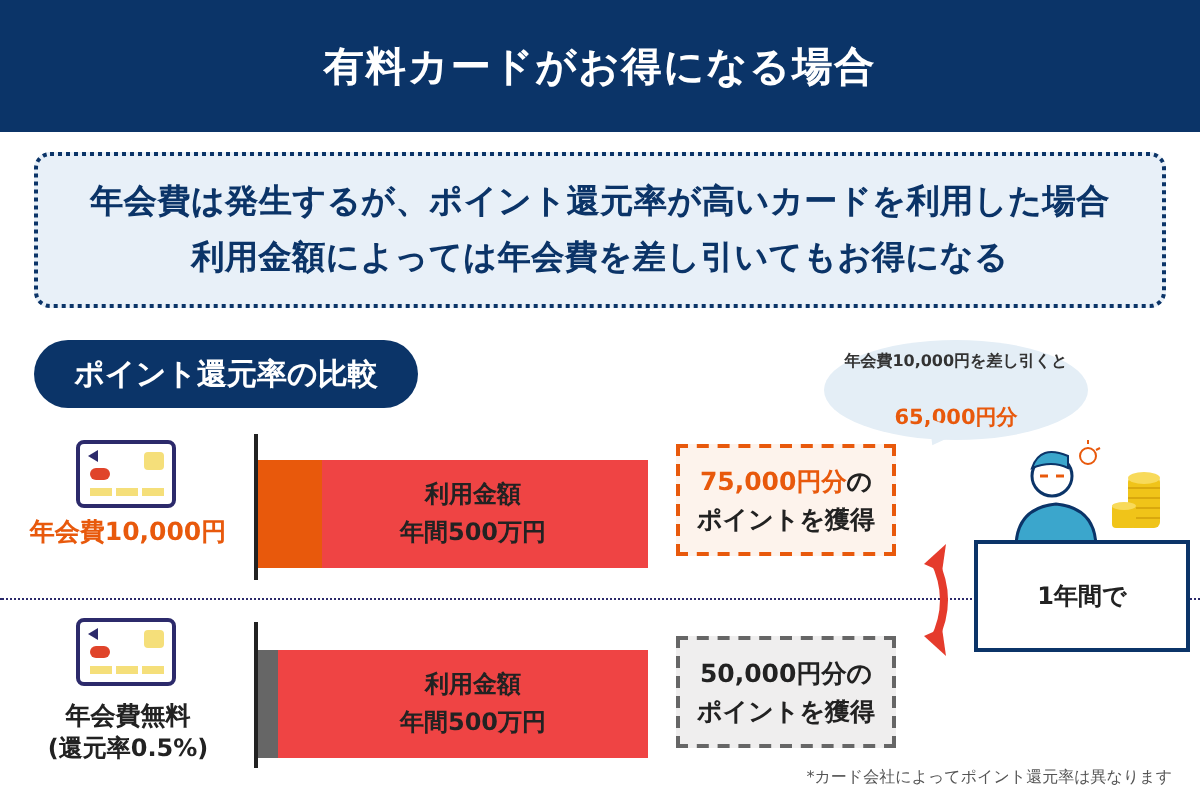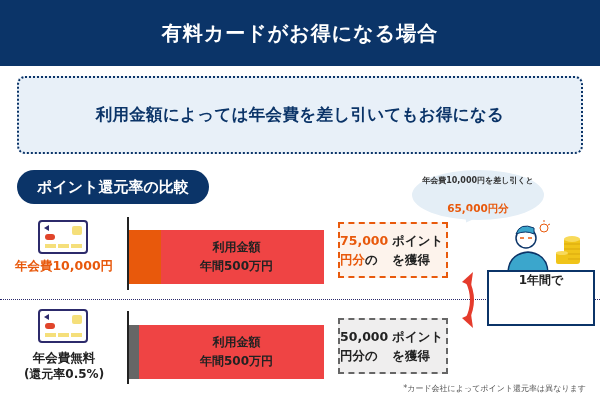--- a/index.html
+++ b/index.html
@@ -57,55 +57,56 @@
 
   .bar-track {
     position: absolute; height: 54px; background: #ef4444;
     display: flex; align-items: center; justify-content: center;
   }
   .bar-fill { position: absolute; left: 0; top: 0; height: 100%; }
   .bar-text { position: relative; text-align: center; font-size: 12px; font-weight: bold; line-height: 19px; color: #222; padding-left: 20px; }
 
   .result-box {
     position: absolute; width: 110px; height: 56px;
-    display: flex; flex-direction: row; align-items: center; justify-content: center;
+    display: flex; flex-direction: column; align-items: center; justify-content: center;
     font-size: 12.5px; font-weight: bold; line-height: 19px; color: #222;
   }
   .result-box.orange { border: 2px dashed #e8590c; background: #fdf3ec; }
   .result-box.gray { border: 2px dashed #666; background: #efeeee; }
   .result-box .amt-orange { color: #e8590c; }
 
   .divider {
     position: absolute; left: 0; top: 299px; width: 600px; height: 0;
     border-top: 1.5px dotted #2c2a6b;
   }
 
   .diff-box {
     position: absolute; left: 487px; top: 270px; width: 108px; height: 56px;
     background: #fff; border: 2px solid #0b3468;
-    display: flex; flex-direction: column; align-items: center; 
+    display: flex; flex-direction: column; align-items: center; justify-content: center;
     font-weight: bold; color: #222;
   }
   .diff-line1 { font-size: 12px; }
   .diff-line2 { font-size: 14px; margin-top: 2px; background: linear-gradient(transparent 62%, #fff36b 62%); padding: 0 2px; }
 
   .person { position: absolute; left: 500px; top: 218px; width: 56px; height: 56px; }
   .coins { position: absolute; left: 556px; top: 236px; width: 26px; height: 30px; }
   .arrow { position: absolute; left: 461px; top: 272px; width: 20px; height: 56px; }
 
   .footnote { position: absolute; right: 14px; top: 383px; font-size: 8px; color: #555; }
 </style>
 </head>
 <body>
 
 <div class="header">
   <span class="header-title">有料カードがお得になる場合</span>
 </div>
 
 <div class="summary-box">
+  <div class="summary-line">年会費は発生するが、ポイント還元率が高いカードを利用した場合</div>
   <div class="summary-line">利用金額によっては年会費を差し引いてもお得になる</div>
 </div>
 
 <div class="section-pill">
   <span>ポイント還元率の比較</span>
 </div>
 
 <div class="bubble">
   <div class="bubble-line1">年会費10,000円を差し引くと</div>
   <div class="bubble-line2">65,000円分</div>

